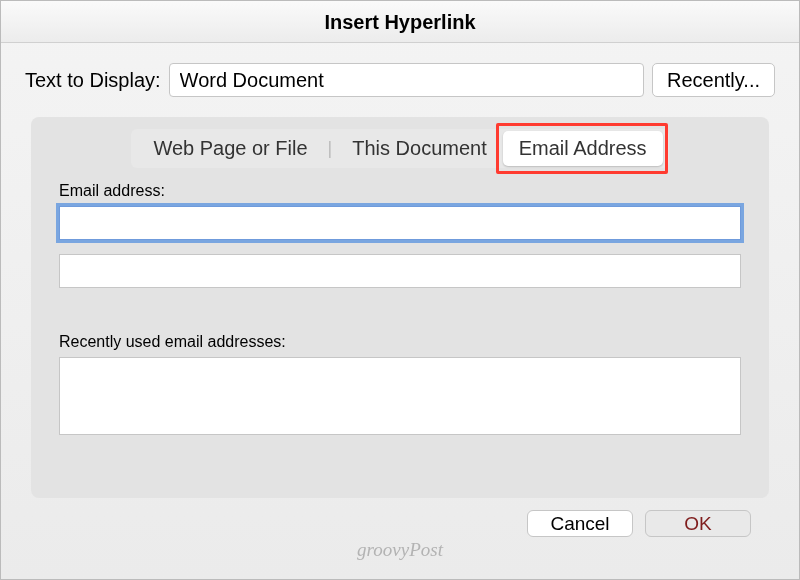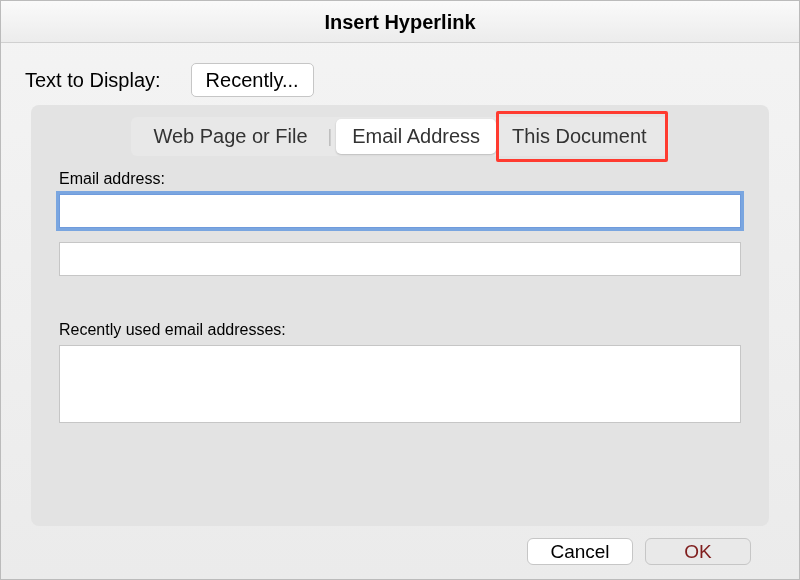--- a/index.html
+++ b/index.html
@@ -34,22 +34,22 @@
     }
     .content {
       padding: 20px 24px 10px 24px;
       flex: 1;
       display: flex;
       flex-direction: column;
     }
     .display-row {
       display: flex;
       align-items: center;
-      gap: 30px;
-      margin-bottom: 8px;
+      gap: 8px;
+      margin-bottom: 20px;
     }
     .display-label {
       font-size: 20px;
       white-space: nowrap;
     }
     .display-input {
       flex: 1;
       height: 34px;
       border: 1px solid #c6c6c6;
       border-radius: 4px;
@@ -171,30 +171,31 @@
   </style>
 </head>
 <body>
 
 <div class="dialog">
   <div class="titlebar">Insert Hyperlink</div>
 
   <div class="content">
     <div class="display-row">
       <span class="display-label">Text to Display:</span>
+      <input class="display-input" type="text" value="Word Document" style="">
       <button class="screentip-btn">Recently...</button>
     </div>
 
     <div class="panel">
       <div class="tabbar">
         <div class="tabbar-inner" style="position:relative;">
           <button class="tab">Web Page or File</button>
           <span class="tab-sep">|</span>
+          <button class="tab">This Document</button>
           <button class="tab active" id="tab-email">Email Address</button>
-          <button class="tab">This Document</button>
           <div class="highlight-box" id="hl" style="left: 365px; top: -6px; width: 172px; height: 51px;"></div>
         </div>
       </div>
 
       <div class="field-group">
         <span class="field-label">Email address:</span>
         <input class="field-input focused" type="text" value="" style="">
       </div>
 
       <div class="field-group">
@@ -205,14 +206,15 @@
         <span class="field-label">Recently used email addresses:</span>
         <div class="recent-box"></div>
       </div>
     </div>
 
     <div class="footer">
       <button class="btn">Cancel</button>
       <button class="btn disabled">OK</button>
     </div>
 
+    <div class="watermark">groovyPost</div>
   </div>
 </div>
 
 </body></html>

